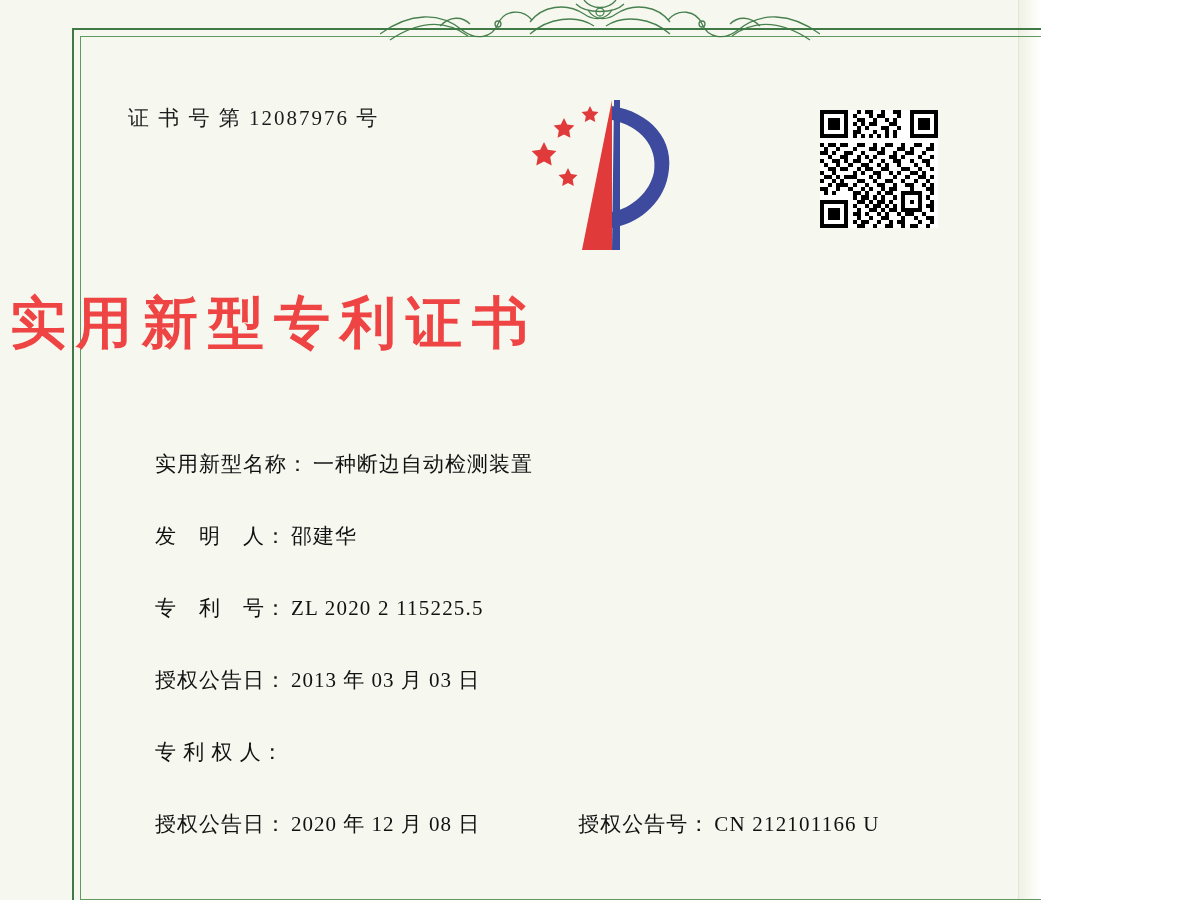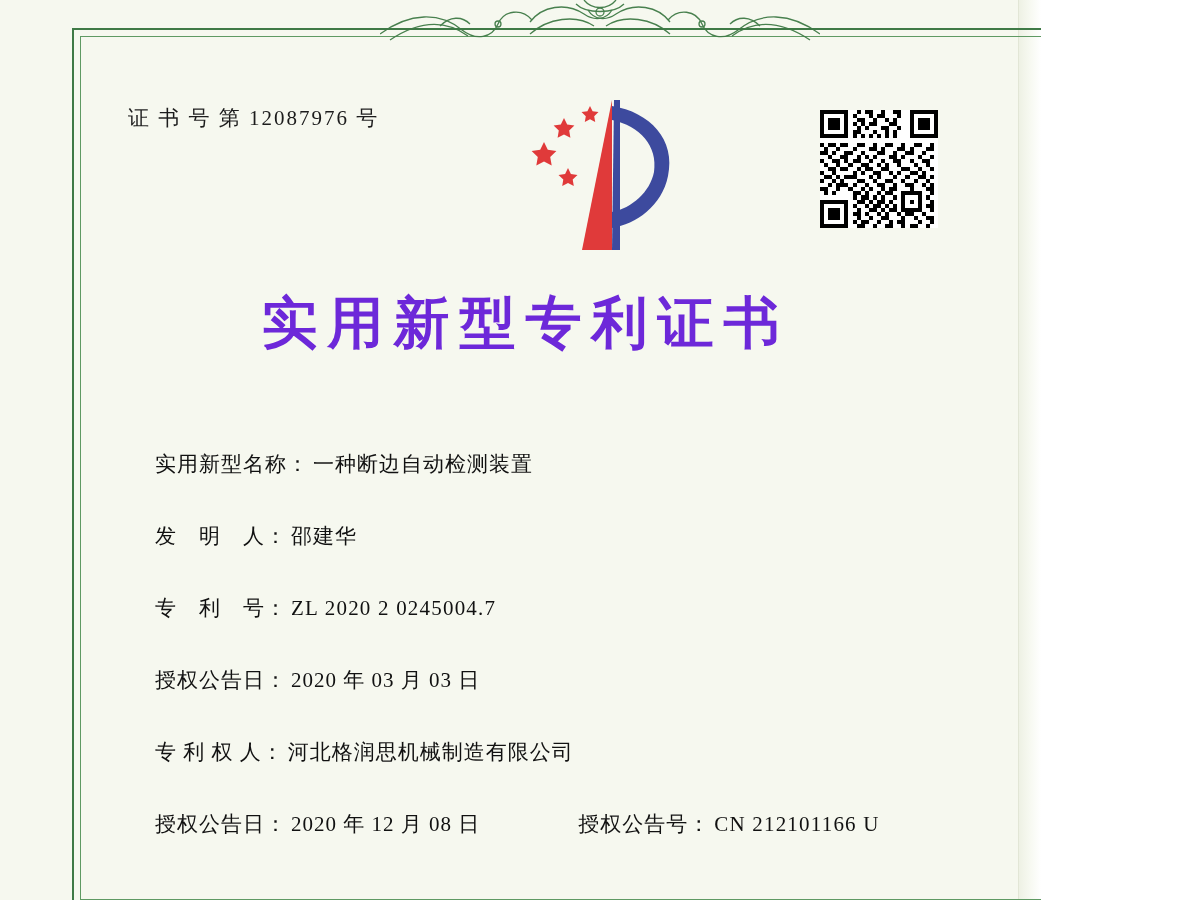--- a/index.html
+++ b/index.html
@@ -93,26 +93,25 @@
     background: #ffffff;
   }
   .qr svg { display: block; }
 
   
   .main-title {
     position: absolute;
     left: 0;
     right: 0;
     top: 286px;
-    text-align: center;
     font-family: "DejaVu Serif", "Liberation Serif", serif;
     font-weight: bold;
     font-size: 56px;
     letter-spacing: 10px;
-    color: #6d28d9;
+    color: #ef4444;
     text-indent: 10px;
   }
 
   
   .fields {
     position: absolute;
     left: 155px;
     top: 428px;
     width: 900px;
   }
@@ -433,31 +432,30 @@
       <span class="field-value">一种断边自动检测装置</span>
     </div>
 
     <div class="field-row">
       <span class="field-label">发　明　人：</span>
       <span class="field-value">邵建华</span>
     </div>
 
     <div class="field-row">
       <span class="field-label">专　利　号：</span>
-      <span class="field-value latin">ZL 2020 2 0245004.7</span>
+      <span class="field-value latin">ZL 2020 2 115225.5</span>
     </div>
 
     <div class="field-row">
       <span class="field-label">授权公告日：</span>
-      <span class="field-value">2020 年 03 月 03 日</span>
+      <span class="field-value">2013 年 03 月 03 日</span>
     </div>
 
     <div class="field-row">
       <span class="field-label">专 利 权 人：</span>
-      <span class="field-value">河北格润思机械制造有限公司</span>
     </div>
 
 
     <div class="field-row split">
       <span class="field-label">授权公告日：</span>
       <span class="field-value">2020 年 12 月 08 日</span>
       <span class="group-two">
         <span class="field-label">授权公告号：</span>
         <span class="field-value latin">CN 212101166 U</span>
       </span>

